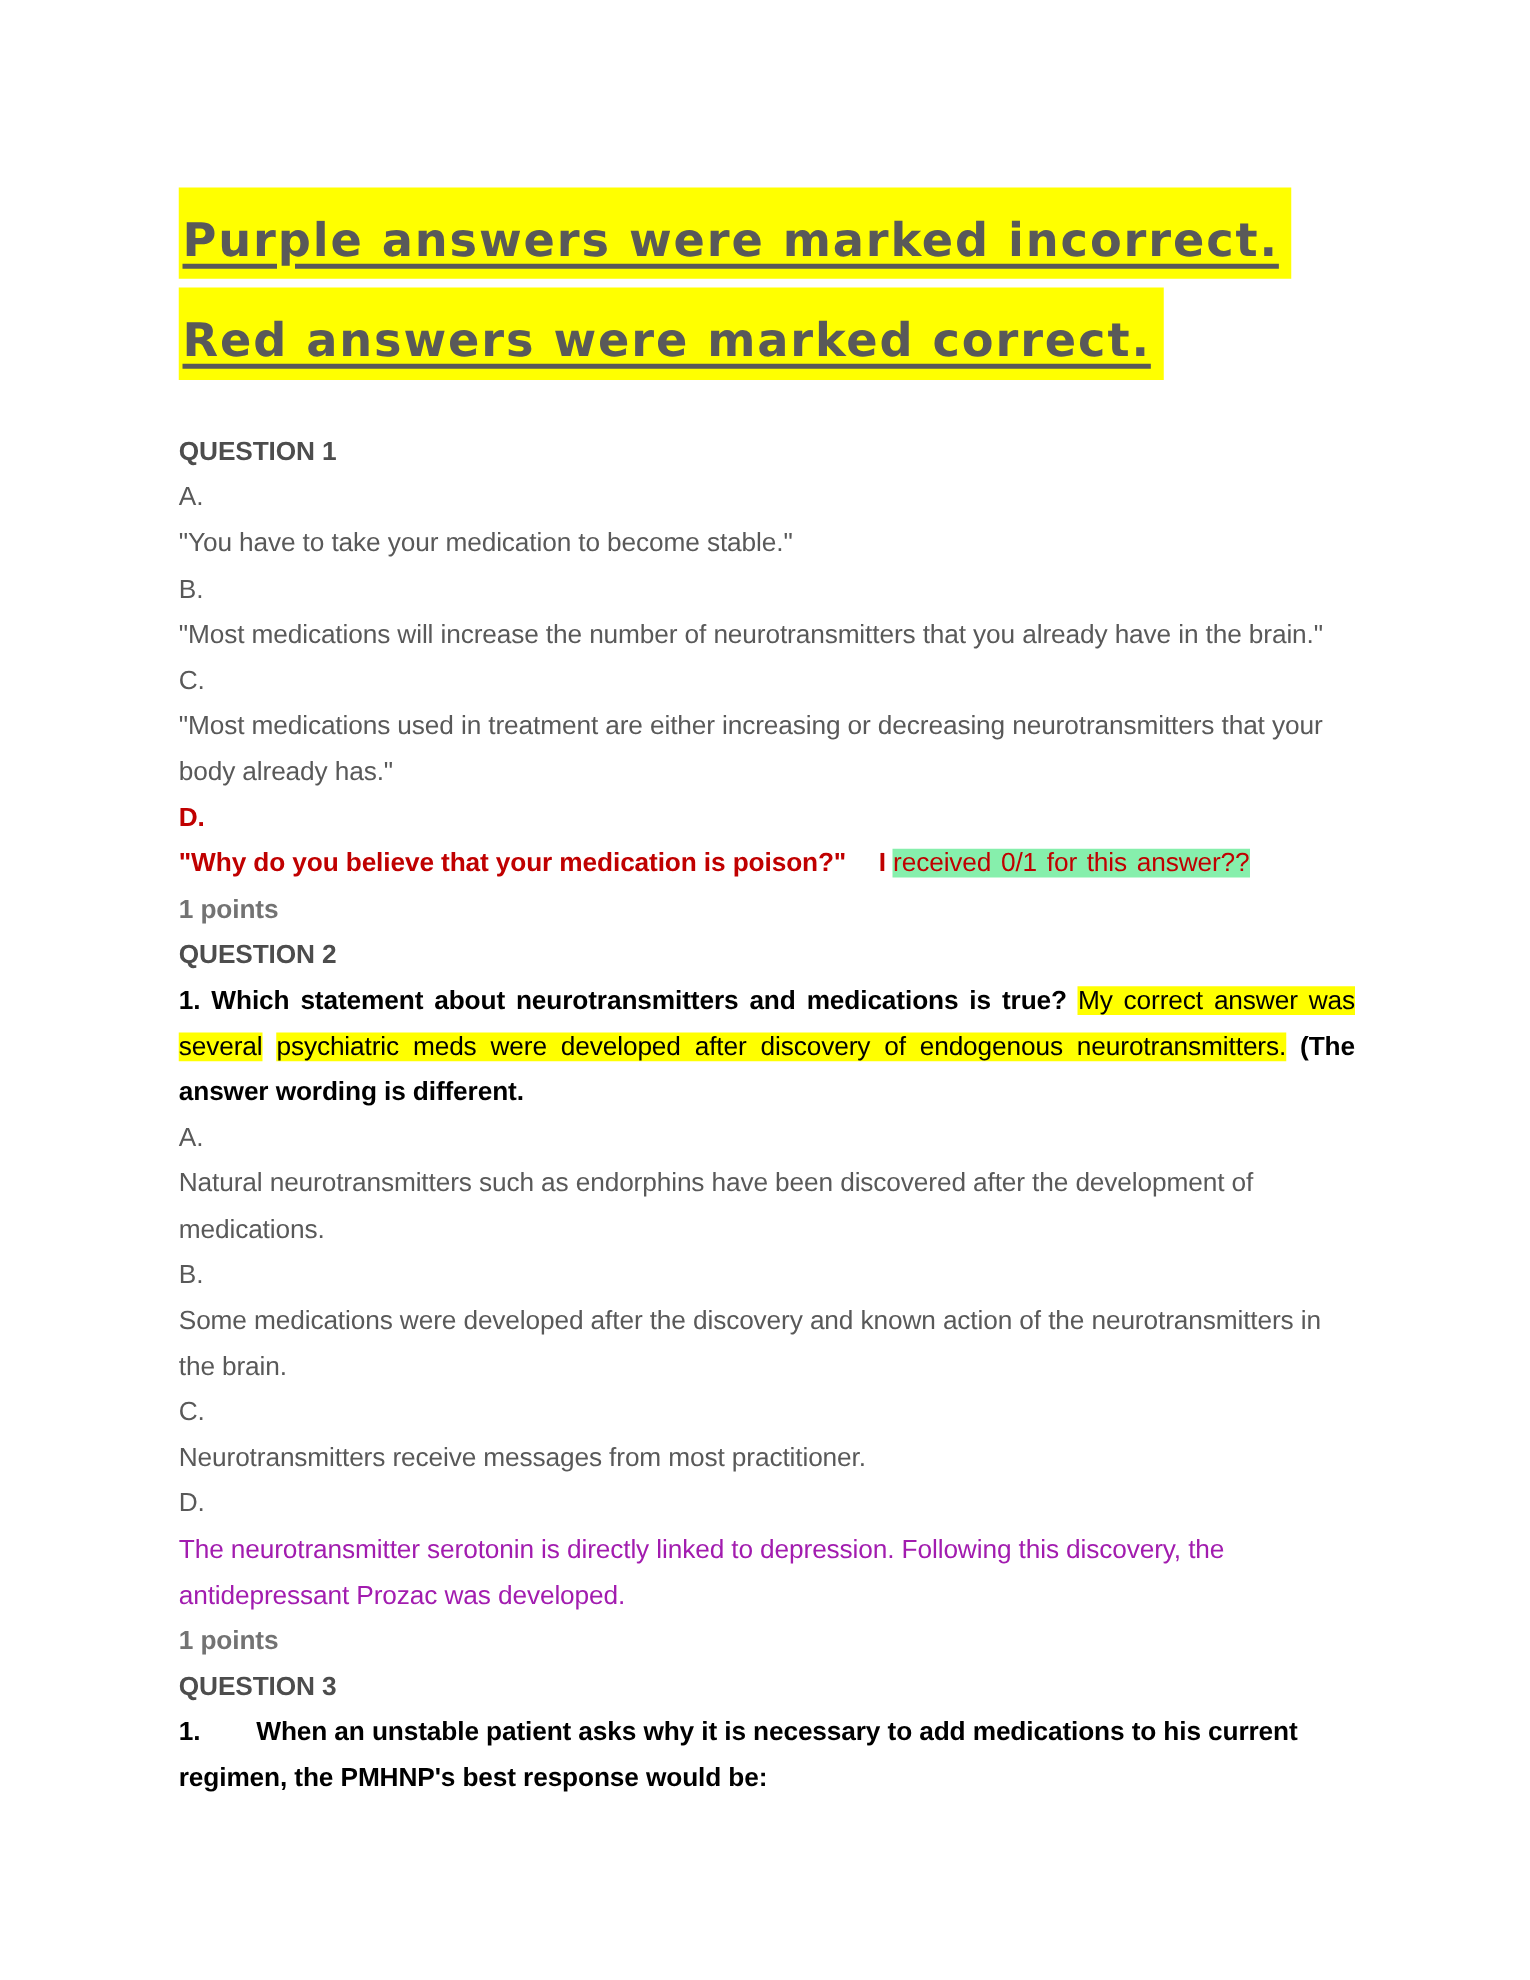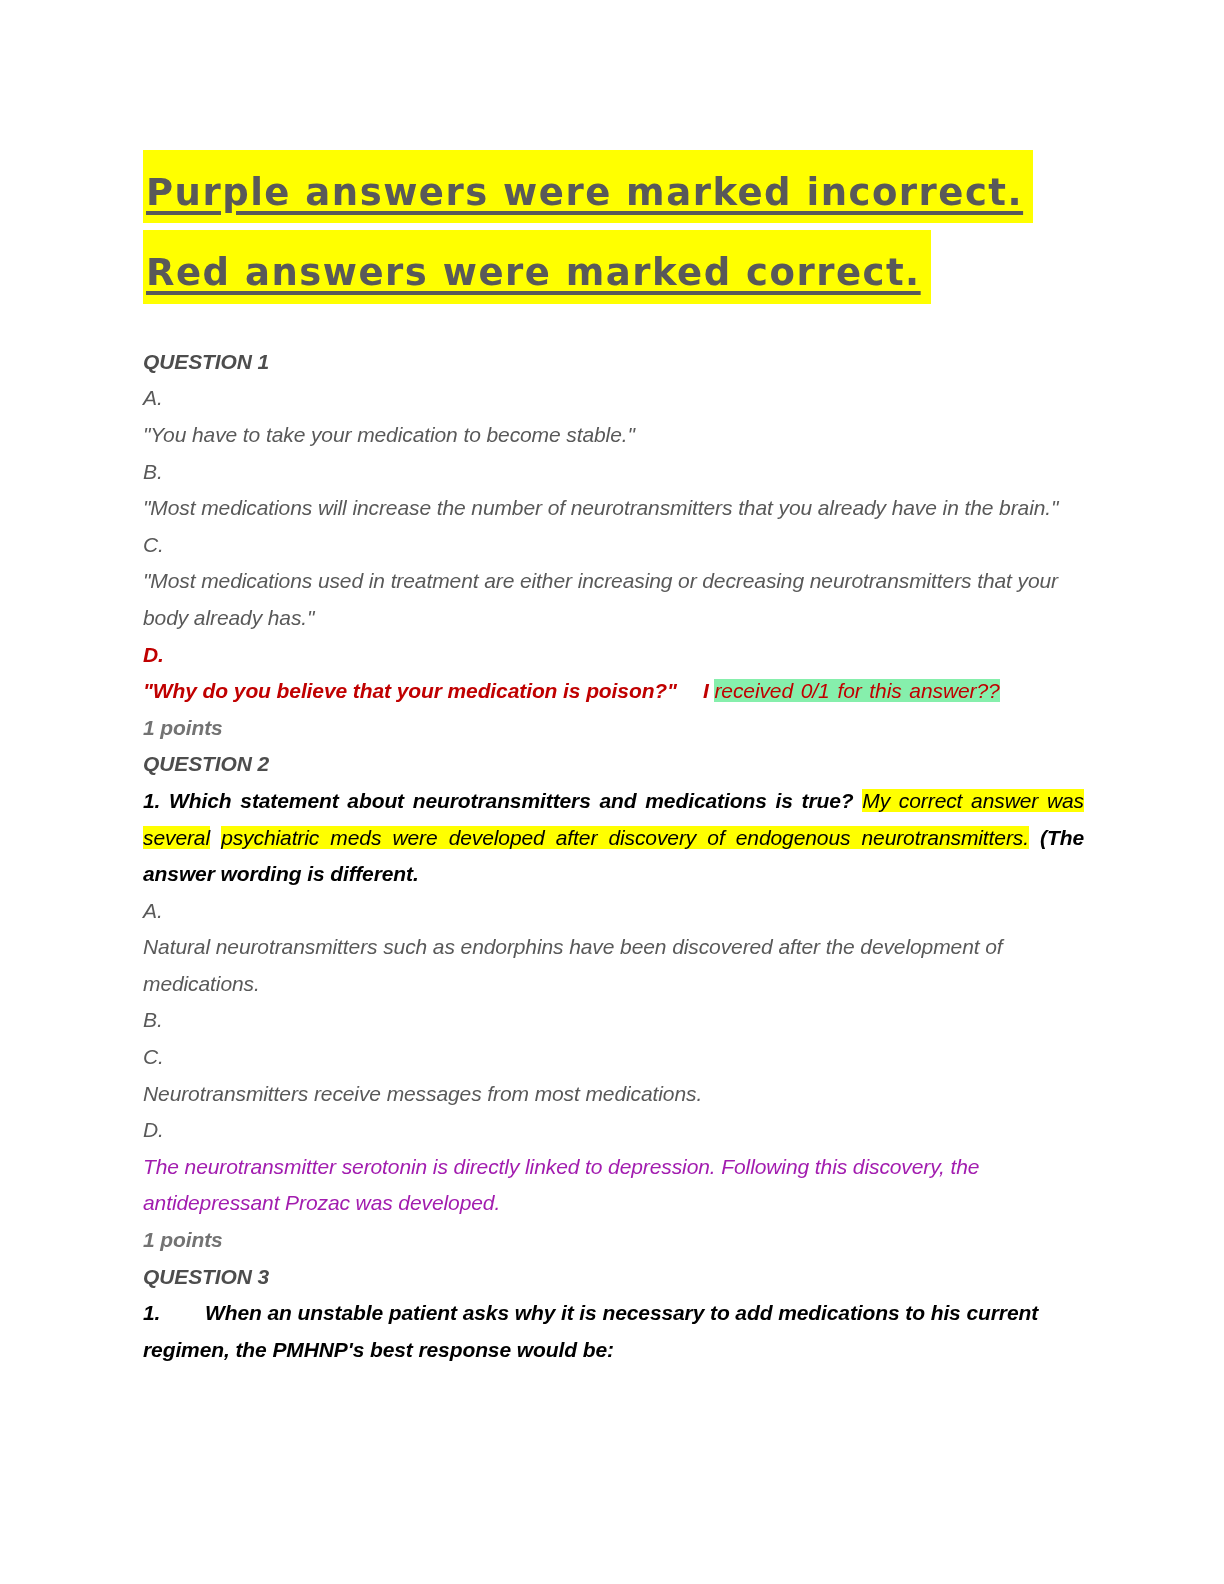--- a/index.html
+++ b/index.html
@@ -21,21 +21,21 @@
     color:#595959;
     padding:21px 10px 8px 3px;
     margin-bottom:7px;
     letter-spacing:1.5px;
     text-decoration:underline;
     text-decoration-thickness:4px;
     text-underline-offset:6px;
     text-decoration-color:#595959;
   }
   
-  .doc p { margin:0; font-size:21px; line-height:36.6px; letter-spacing:-0.1px;font-style:italic; }
+  .doc p { margin:0; font-size:21px; line-height:36.6px; letter-spacing:-0.1px; }
   .qh   { font-weight:700; color:#4d4d4d; letter-spacing:0.8px; }
   .qt   { font-weight:700; color:#000; }
   .gray { color:#595959; }
   .red  { color:#C00000; }
   .bold { font-weight:700; }
   .purple { color:#a21caf; }
   .pts  { font-weight:700; color:#737373; }
   .hl   { background:#FFFF00; color:#000; font-weight:400; }
   .justify { text-align:justify; }
   .qnum { display:inline-block; width:62px; }
@@ -68,23 +68,24 @@
 
   <p class="pts">1 points</p>
 
   <p class="qh">QUESTION 2</p>
   <p class="justify"><span class="qt">1. Which statement about neurotransmitters and medications is true?</span> <span class="hl">My correct answer was several</span> <span class="hl">psychiatric meds were developed after discovery of endogenous neurotransmitters.</span> <span class="qt">(The answer wording is different.</span></p>
 
   <p class="gray">A.</p>
   <p class="gray">Natural neurotransmitters such as endorphins have been discovered after the development of medications.</p>
 
   <p class="gray">B.</p>
+  <p class="gray">Some medications were developed after the discovery and known action of the neurotransmitters in the brain.</p>
 
   <p class="gray">C.</p>
-  <p class="gray">Neurotransmitters receive messages from most medications.</p>
+  <p class="gray">Neurotransmitters receive messages from most practitioner.</p>
 
   <p class="gray">D.</p>
   <p class="purple">The neurotransmitter serotonin is directly linked to depression. Following this discovery, the antidepressant Prozac was developed.</p>
 
   <p class="pts">1 points</p>
 
   <p class="qh">QUESTION 3</p>
   <p class="qt"><span class="qnum">1.</span><span>When an unstable patient asks why it is necessary to add medications to his current regimen, the PMHNP's best response would be:</span></p>
 
 </div>

